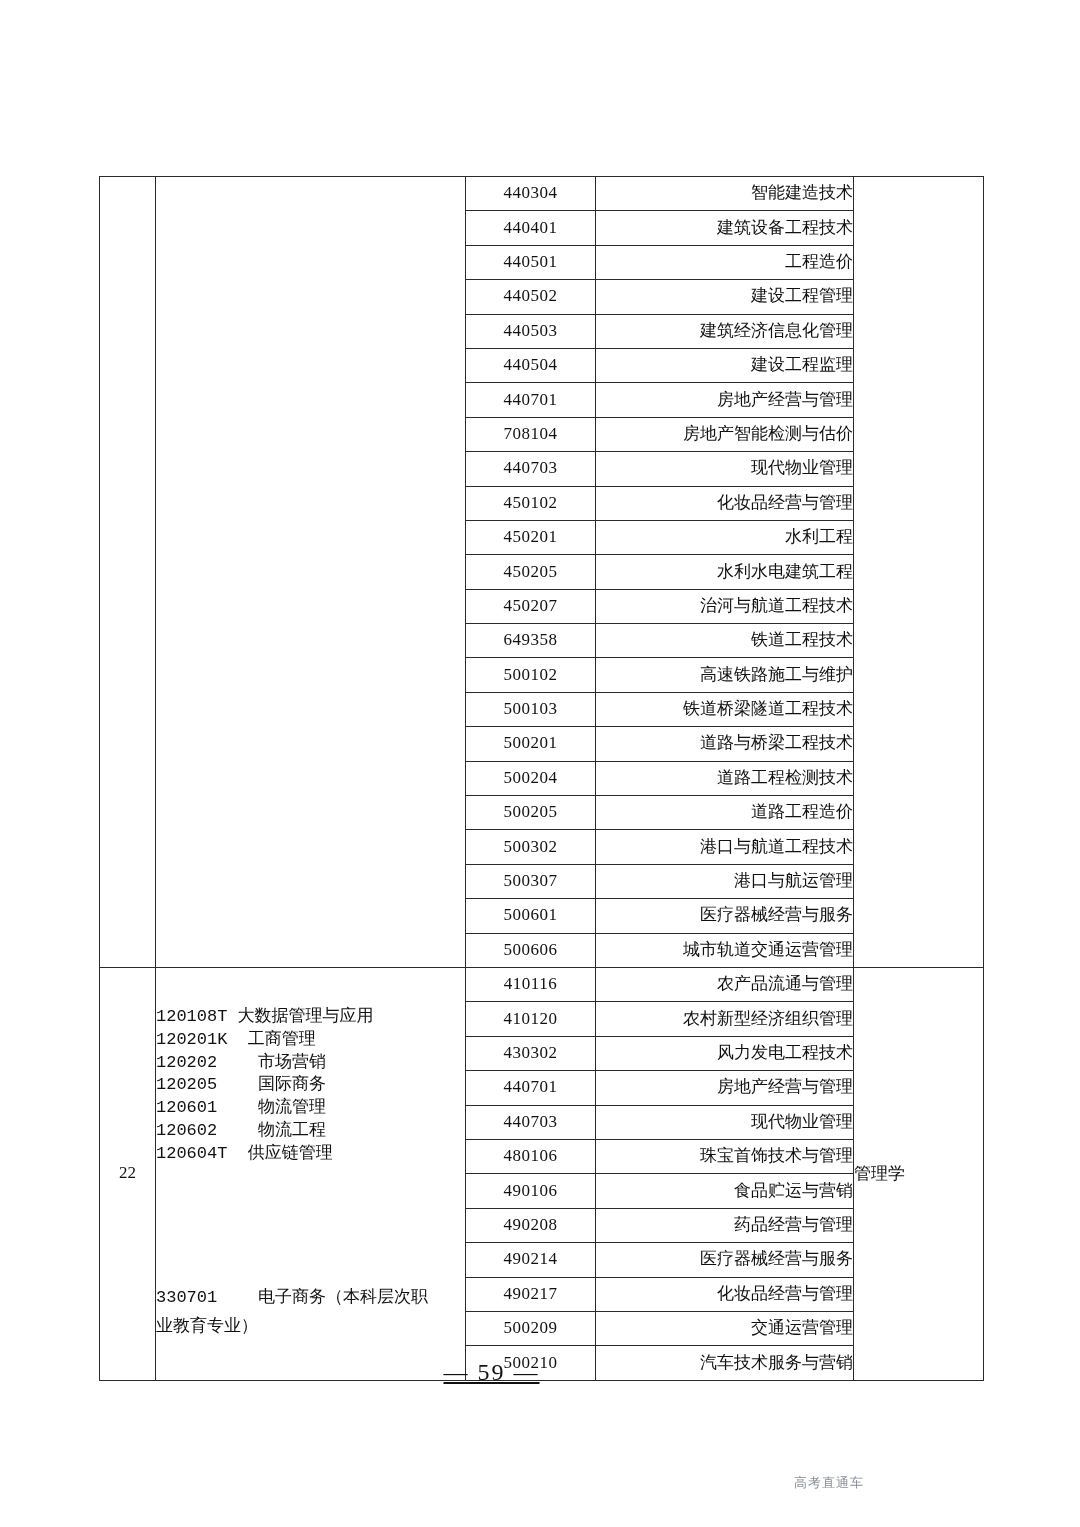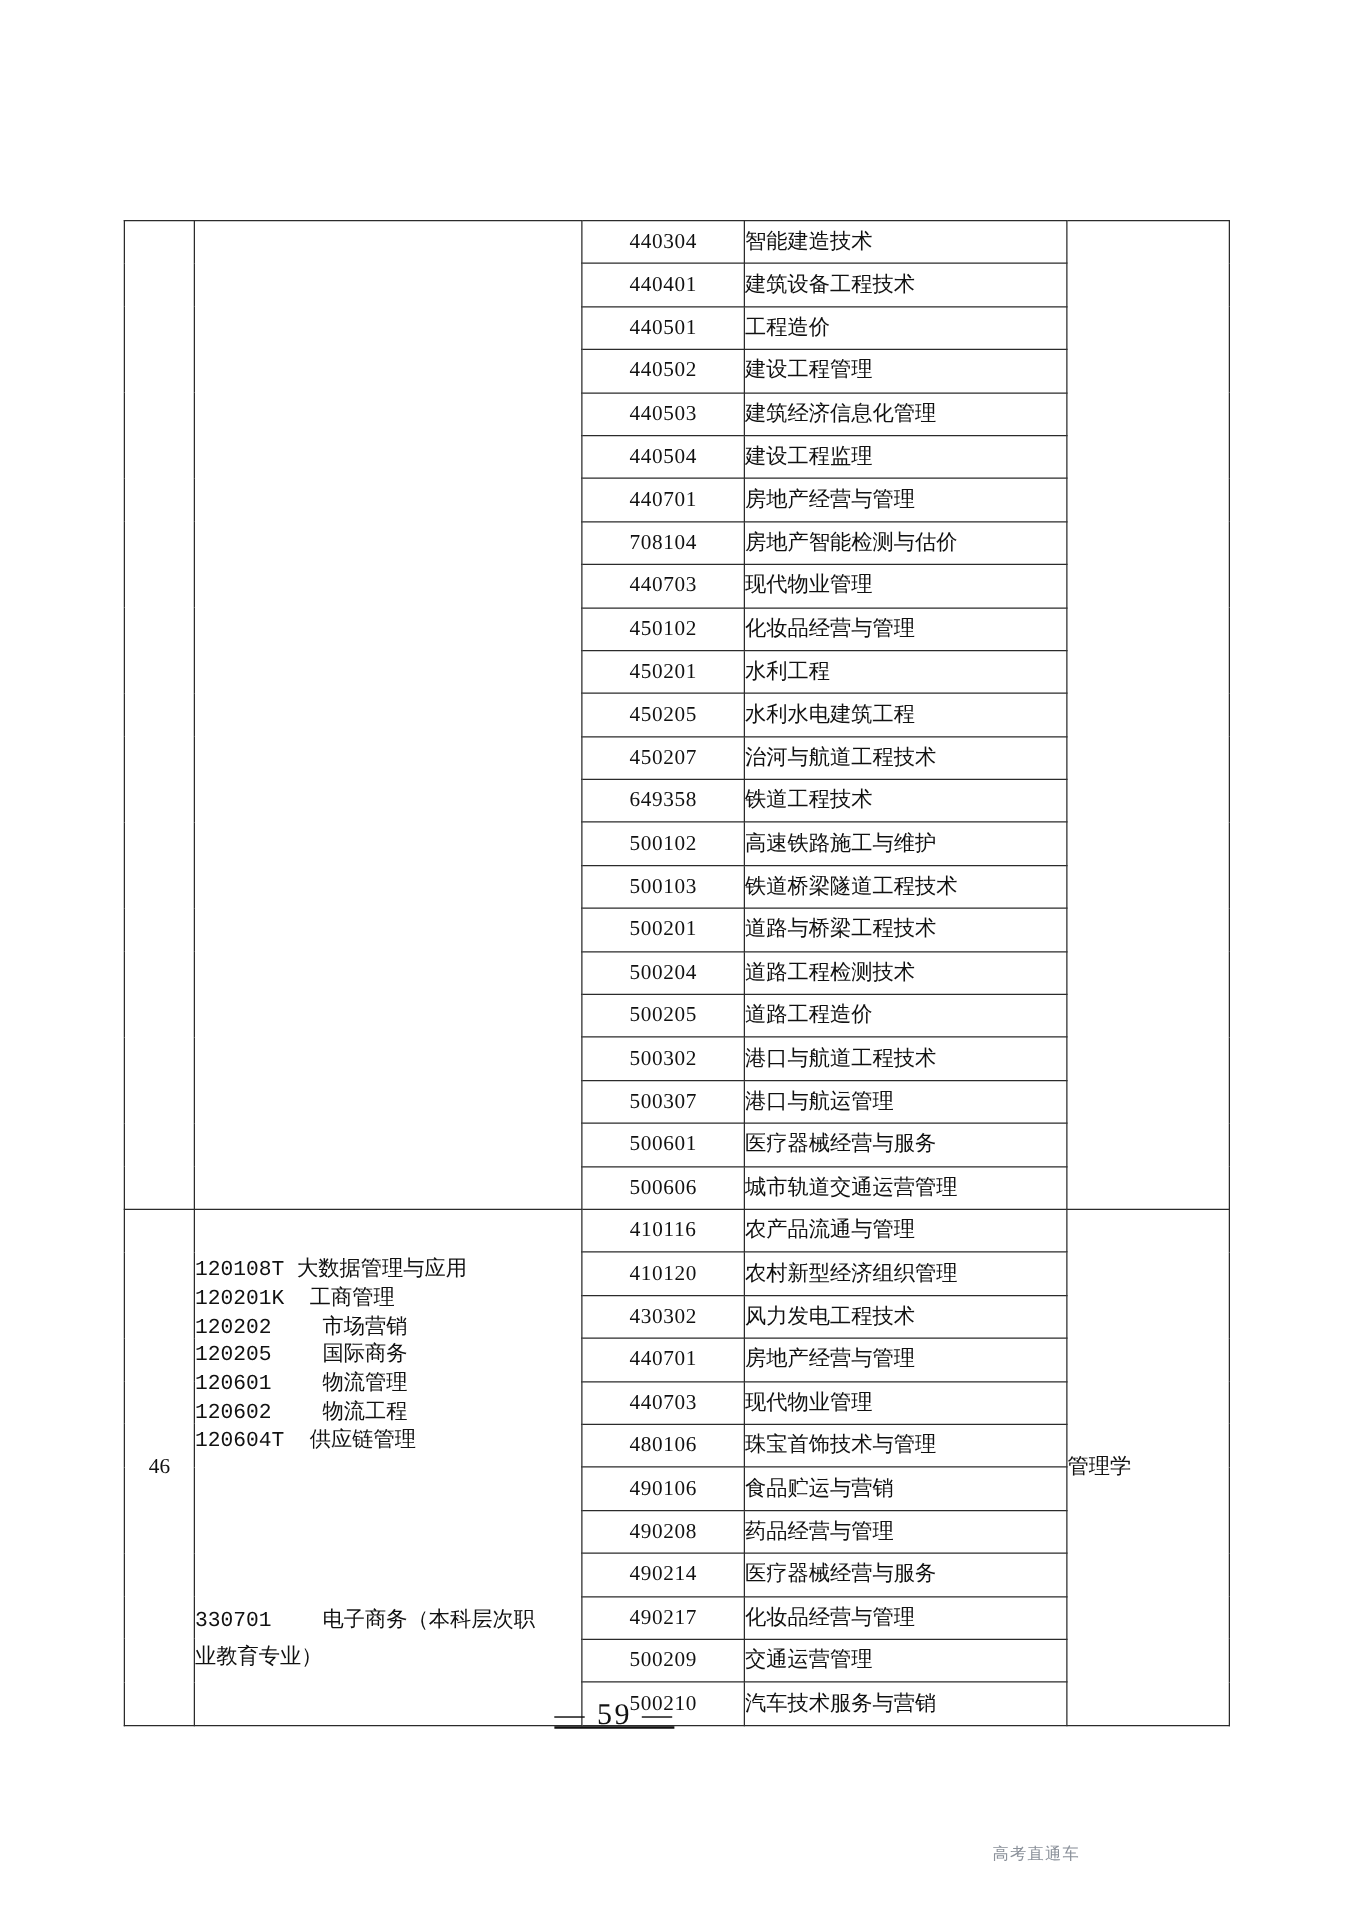--- a/index.html
+++ b/index.html
@@ -45,21 +45,21 @@
   .col-name { width: 258px; }
   .col-cat { width: 130px; }
 
   td.code {
     text-align: center;
     font-family: "Liberation Serif", "DejaVu Serif", serif;
     letter-spacing: 0.5px;
   }
   td.name {
     padding-left: 10px;
-    text-align: left;
+    text-align: right;
     font-family: Liberation Serif, serif;
     font-size: 16px;
   }
   td.idx {
     text-align: center;
     font-size: 18px;
   }
   td.cat {
     text-align: left;
     font-family: "DejaVu Sans", "Liberation Sans", sans-serif;
@@ -211,21 +211,21 @@
       <tr>
         <td class="code">500601</td>
         <td class="name">医疗器械经营与服务</td>
       </tr>
       <tr>
         <td class="code">500606</td>
         <td class="name">城市轨道交通运营管理</td>
       </tr>
 
       <tr>
-        <td class="idx" rowspan="12">46</td>
+        <td class="idx" rowspan="12">22</td>
         <td class="majors" rowspan="12">
           <span class="majors-top">
               <span class="mj-line">120108T 大数据管理与应用</span>
               <span class="mj-line">120201K  工商管理</span>
               <span class="mj-line">120202    市场营销</span>
               <span class="mj-line">120205    国际商务</span>
               <span class="mj-line">120601    物流管理</span>
               <span class="mj-line">120602    物流工程</span>
               <span class="mj-line">120604T  供应链管理</span>
             </span>

